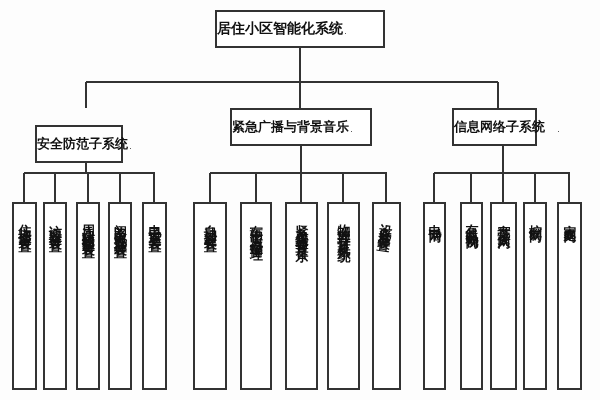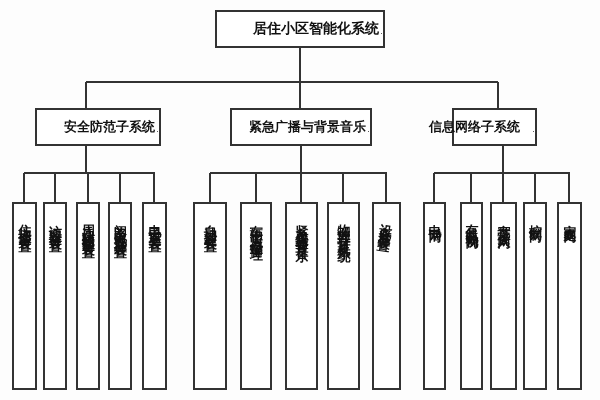--- a/index.html
+++ b/index.html
@@ -24,27 +24,27 @@
   svg.connectors line { stroke: var(--line); stroke-width: 2; }
 
   .box {
     position: absolute;
     background: var(--fill);
     border: 2px solid var(--border);
   }
   .hbox {
     display: flex;
     align-items: center;
-    justify-content: flex-end;
+    justify-content: flex-start;
     white-space: nowrap;
   }
   .hlabel { font-weight: bold; }
   .root-box { left: 215px; top: 10px; width: 170px; height: 38px; font-size: 14px; }
   .branch-box { height: 38px; top: 108px; font-size: 13px; }
-  .branch-l { left: 35px;  width: 126px; }
+  .branch-l { left: 35px;  width: 88px; margin-top: 17px; }
   .branch-m { left: 230px; width: 142px; }
   .branch-r { left: 452px; width: 85px; gap: 11px; }
 
   .leaf {
     top: 202px; height: 188px;
     text-align: center;
   }
   .vwrap {
     writing-mode: vertical-rl;
     text-orientation: upright;

